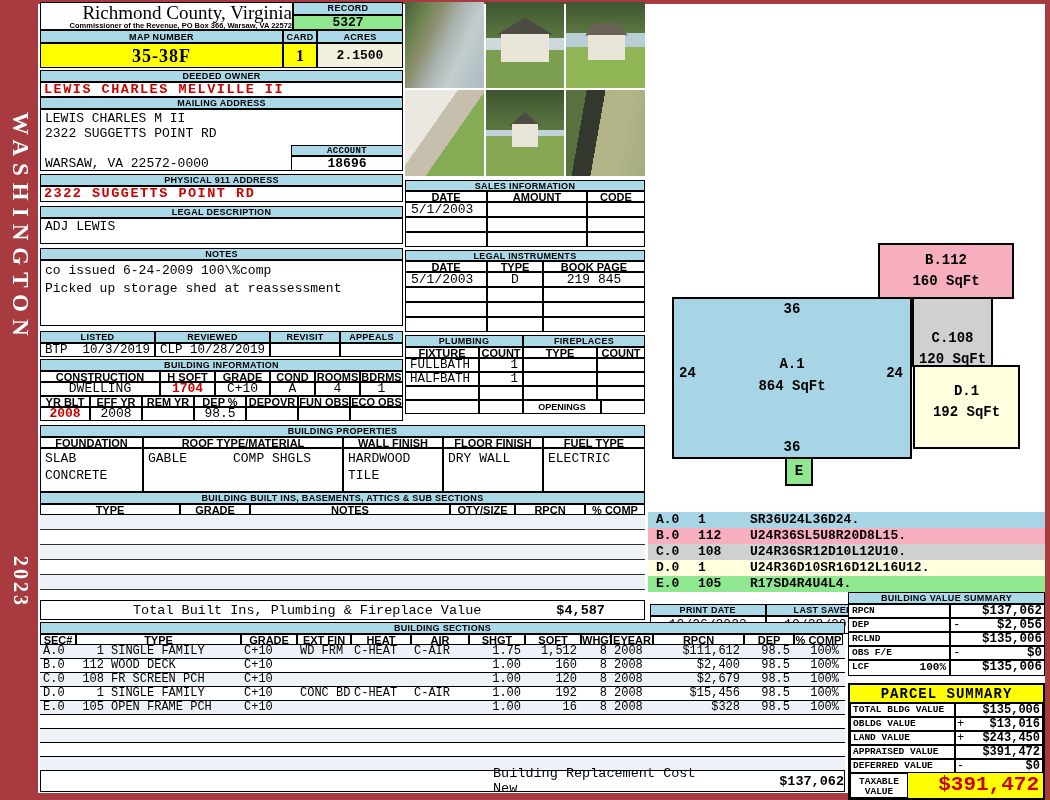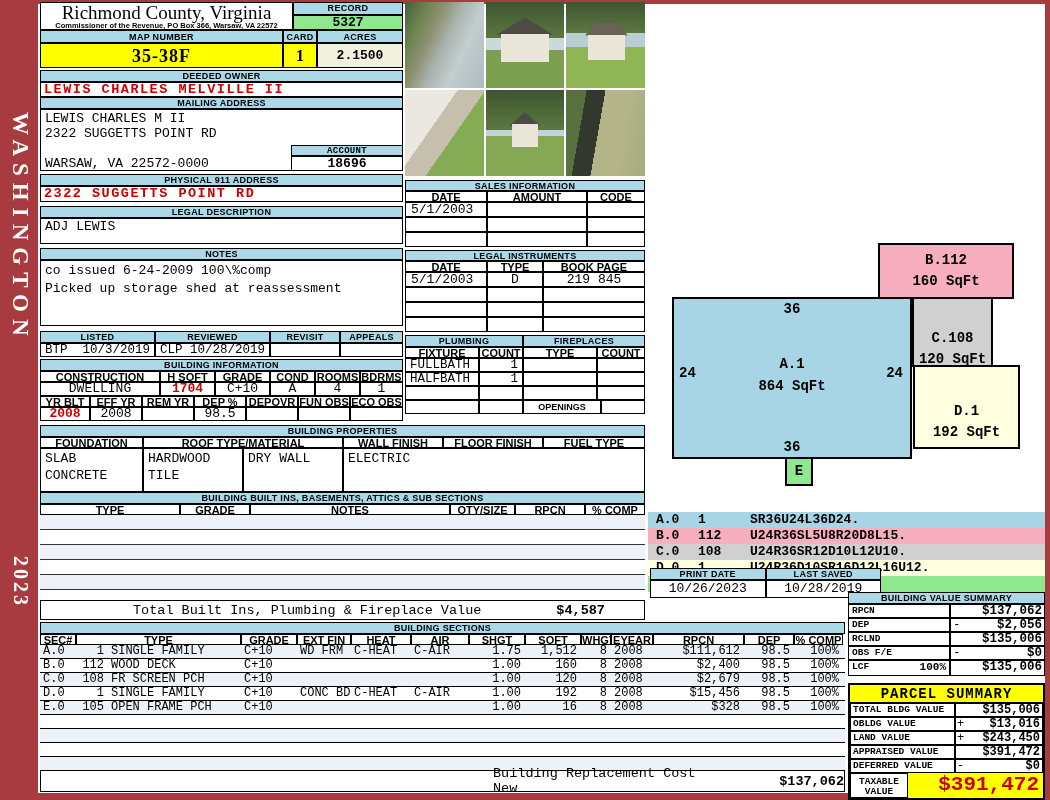--- a/index.html
+++ b/index.html
@@ -21,21 +21,21 @@
 
   .bar{background:var(--hdr);border:1px solid #000;text-align:center;font-size:9px;
        font-weight:bold;line-height:11px;height:12px;letter-spacing:.3px;overflow:hidden}
   .cell{border:1px solid #000;background:#fff;overflow:hidden}
   .red{color:var(--rtx);font-weight:bold}
   .tiny{font-size:11px;font-weight:bold;text-align:center;line-height:10px;background:#fff;border:1px solid #000;height:11px;overflow:hidden}
 
   
   .col-left{position:absolute;left:40px;top:2px;width:363px}
   .title-row{display:flex;height:28px}
-  .title-box{flex:1;border:1px solid #000;text-align:center;background:#fff}
+  .title-box{flex:1;border:1px solid #000;text-align:right;background:#fff}
   .county{font-family:"Liberation Serif",serif;font-size:19px;line-height:19px}
   .commish{font-size:7.5px;font-weight:bold;line-height:8px}
   .rec-box{width:110px}
   .rec-box .bar{height:13px}
   .rec-val{height:15px;background:var(--grn);border:1px solid #000;text-align:center;
            font-family:"Liberation Mono",monospace;font-size:13px;font-weight:bold;line-height:14px}
   .map-head{display:flex;height:13px}
   .map-head .bar{height:13px;line-height:12px}
   .mh1{width:243px}.mh2{width:34px}.mh3{flex:1}
   .map-vals{display:flex;height:25px}
@@ -118,36 +118,36 @@
   .total-row .lab{margin-left:92px}
   .total-row .val{margin-left:75px;font-weight:bold}
 
   
   .sketch{position:absolute;left:650px;top:0;width:395px;height:510px}
   .shape{position:absolute;border:2px solid #000;font-family:"Liberation Mono",monospace;
          font-weight:bold;font-size:14px;text-align:center}
   .shA{left:22px;top:297px;width:240px;height:162px;background:var(--lblu)}
   .shB{left:228px;top:243px;width:136px;height:56px;background:var(--pink);padding-top:5px;line-height:21px}
   .shC{left:262px;top:297px;width:81px;height:70px;background:var(--gray);padding-top:29px;line-height:21px}
-  .shD{left:263px;top:365px;width:107px;height:84px;background:var(--lyel);padding-top:34px;line-height:21px}
+  .shD{left:263px;top:365px;width:107px;height:84px;background:var(--lyel);padding-top:14px;line-height:21px}
   .shE{left:135px;top:457px;width:28px;height:29px;background:var(--grn);line-height:25px}
   .dimT{position:absolute;top:2px;left:0;right:0}
   .dimB{position:absolute;bottom:2px;left:0;right:0}
   .dimL{position:absolute;left:5px;top:66px}
   .dimR{position:absolute;right:7px;top:66px}
   .shA .ctr{position:absolute;top:54px;left:0;right:0;line-height:22px}
 
   
   .legend{position:absolute;left:648px;top:512px;width:397px;font-family:"Liberation Mono",monospace;
           font-size:13px;font-weight:bold}
   .lg-row{display:flex;height:16px;line-height:16px;padding-left:8px}
   .lg-sec{width:42px}.lg-code{width:52px}.lg-trace{flex:1}
 
   
-  .printdates{position:absolute;left:650px;top:568px;width:231px}
+  .printdates{position:absolute;left:650px;top:604px;width:231px}
   .pd-head{display:flex;height:12px}
   .pd-head .bar{flex:1}
   .pd-vals{display:flex;height:18px}
   .pd-vals .cell{flex:1;text-align:center;font-family:"Liberation Mono",monospace;font-size:13px;line-height:16px}
 
   
   .bvs{position:absolute;left:848px;top:592px;width:197px}
   .bvs-row{display:flex;height:14px}
   .bvs-row:last-child{height:16px}
   .bvs-lab{flex:1;border:1px solid #000;background:#fff;font-family:"Liberation Mono",monospace;
@@ -434,20 +434,24 @@
       <div class="tiny pc2">ROOF TYPE/MATERIAL</div>
       <div class="tiny pc3">WALL FINISH</div>
       <div class="tiny pc4">FLOOR FINISH</div>
       <div class="tiny pc5">FUEL TYPE</div>
     </div>
     <div class="pr-vals">
       <div class="cell pc1">
         <div>SLAB</div>
         <div>CONCRETE</div>
       </div>
+      <div class="cell pc2 roofcell">
+        <span>GABLE</span>
+        <span class="rm">COMP SHGLS</span>
+      </div>
       <div class="cell pc4">
         <div>HARDWOOD</div>
         <div>TILE</div>
       </div>
       <div class="cell pc3">DRY WALL</div>
       <div class="cell pc5">ELECTRIC</div>
     </div>
   </div>
 
   <div class="builtins">

